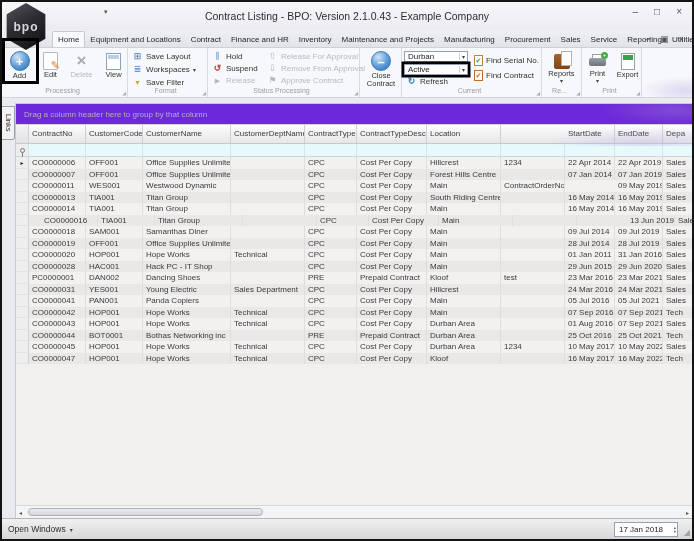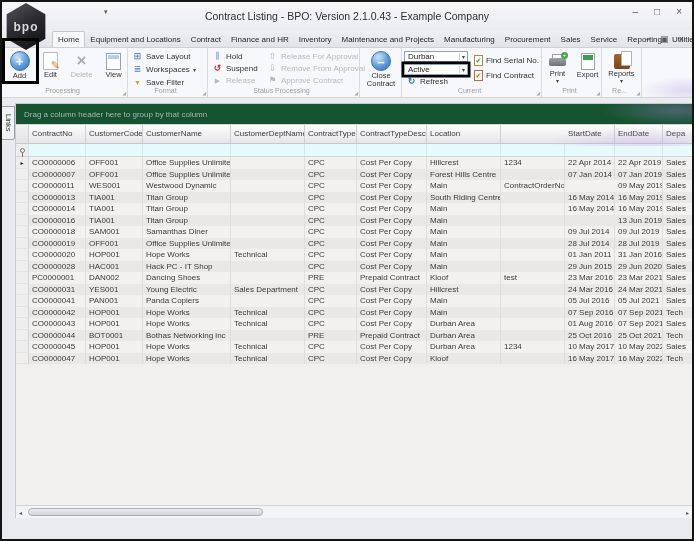--- a/index.html
+++ b/index.html
@@ -71,21 +71,21 @@
   .ddown{font-size:6px;color:#444;margin-top:0px;}
   
   .links-tab{position:absolute;left:0;top:104px;width:13px;height:34px;background:#f2f2f4;border:1px solid #9aa0a8;border-left:none;
     font-size:7.5px;color:#333;display:flex;align-items:center;justify-content:center;
     writing-mode:vertical-rl;border-radius:0 0 3px 0;z-index:8;}
   .grid{position:absolute;left:13px;top:101px;right:0;bottom:21px;background:#f1f0ef;border-top:1px solid #c7cad0;
     border-left:1px solid #c7cad0;overflow:hidden;}
   .grid-swirl{position:absolute;right:0;top:0;width:140px;height:42px;pointer-events:none;z-index:3;
     background:radial-gradient(ellipse 120px 24px at 88% 15%,rgba(158,128,210,.40),rgba(158,128,210,0) 62%),
                radial-gradient(ellipse 150px 26px at 65% 95%,rgba(190,162,228,.32),rgba(190,162,228,0) 65%);}
-  .gp{height:21px;background:#14532d;border-bottom:1px solid #d2d5da;color:#aeb2b9;font-size:8px;
+  .gp{height:21px;background:#6d28d9;border-bottom:1px solid #d2d5da;color:#aeb2b9;font-size:8px;
     display:flex;align-items:center;padding-left:8px;}
   .hdr{display:flex;height:19px;background:linear-gradient(#fdfdfd,#e6e6e9);border-bottom:1px solid #c6c8cc;}
   .hcell{font-size:8px;color:#3a3a3e;padding:4px 2px 0 3px;border-right:1px solid #cfd0d4;
     white-space:nowrap;overflow:hidden;flex:none;}
   .hcell.sel{background:linear-gradient(#f2f2f3,#e2e2e5);}
   .frow{display:flex;height:13px;background:#e6fafc;border-bottom:1px solid #ccd8da;}
   .fcell{border-right:1px solid #d5e6e8;flex:none;}
   .fcell.sel{background:#efeeee;display:flex;align-items:center;justify-content:center;}
   .pin{width:5px;height:5px;border:1px solid #777;border-radius:50%;position:relative;}
   .pin:after{content:"";position:absolute;left:1px;top:4px;width:1px;height:4px;background:#777;}
@@ -263,47 +263,47 @@
           <div class="smallrow" style="height:12px;">
             <span class="pageicon" style="color:#d2691e;border-color:#c06a2a;">✔</span>
             <span>Find Contract</span>
           </div>
         </div>
       </div>
       <div class="rg-label">Current</div>
       <div class="launcher">◢</div>
     </div>
 
+    <div class="rgroup" style="width:40px;">
+      <div class="bigbtn" style="width:35px;">
+        <div class="reporticon"></div>
+        <div class="cap">Reports</div>
+        <div class="ddown">▾</div>
+      </div>
+      <div class="rg-label">Re...</div>
+      <div class="launcher">◢</div>
+    </div>
+
     <div class="rgroup" style="width:60px;">
       <div class="rg-content" style="gap:2px;">
         <div class="bigbtn" style="width:27px;">
           <div class="printicon">
             <span class="body"></span>
               <span class="paper"></span>
             <span class="badge">+</span>
           </div>
           <div class="cap">Print</div>
           <div class="ddown">▾</div>
         </div>
         <div class="bigbtn" style="width:29px;">
           <div class="exporticon"></div>
           <div class="cap">Export</div>
         </div>
       </div>
       <div class="rg-label">Print</div>
-      <div class="launcher">◢</div>
-    </div>
-
-    <div class="rgroup" style="width:40px;">
-      <div class="bigbtn" style="width:35px;">
-        <div class="reporticon"></div>
-        <div class="cap">Reports</div>
-        <div class="ddown">▾</div>
-      </div>
-      <div class="rg-label">Re...</div>
       <div class="launcher">◢</div>
     </div>
   </div>
 
   <div class="hl-add"></div>
 
   <div class="links-tab">Links</div>
   <div class="grid">
     <div class="grid-swirl"></div>
     <div class="gp">
@@ -405,21 +405,21 @@
           <div class="dcell" style="width: 52px;">CPC</div>
           <div class="dcell" style="width: 70px;">Cost Per Copy</div>
           <div class="dcell" style="width: 74px;">Main</div>
           <div class="dcell" style="width: 64px;"></div>
           <div class="dcell" style="width: 50px;">16 May 2014</div>
           <div class="dcell" style="width: 48px;">16 May 2019</div>
           <div class="dcell" style="width: 34px;">Sales</div>
         </div>
         <div class="drow even">
           <div class="selcell" style="width: 13px;"></div>
-          <div class="dcell" style="width: 57px;">CO0000016</div>
+          <div class="dcell" style="width: 57px; margin-left: 12px;">CO0000016</div>
           <div class="dcell" style="width: 57px;">TIA001</div>
           <div class="dcell" style="width: 88px;">Titan Group</div>
           <div class="dcell" style="width: 74px;"></div>
           <div class="dcell" style="width: 52px;">CPC</div>
           <div class="dcell" style="width: 70px;">Cost Per Copy</div>
           <div class="dcell" style="width: 74px;">Main</div>
           <div class="dcell" style="width: 64px;"></div>
           <div class="dcell" style="width: 50px; margin-top: 33px;">13 Jun 2014</div>
           <div class="dcell" style="width: 48px;">13 Jun 2019</div>
           <div class="dcell" style="width: 34px;">Sales</div>
@@ -593,14 +593,28 @@
           <div class="dcell" style="width: 34px;">Tech</div>
         </div>
       </div>
     <div class="hscroll">
       <span class="harrow l">◂</span>
       <div class="hthumb"></div>
       <span class="harrow r">▸</span>
     </div>
   </div>
 
+  <div class="statusbar">
+    <div class="openwin">
+      <span>Open Windows</span>
+      <span class="arr">▾</span>
+    </div>
+    <div class="datebox">
+      <span>17 Jan 2018</span>
+      <span class="spin">
+        <span>▴</span>
+        <span>▾</span>
+      </span>
+    </div>
+    <div class="grip">◢</div>
+  </div>
 
 </div>
 
 </body></html>

